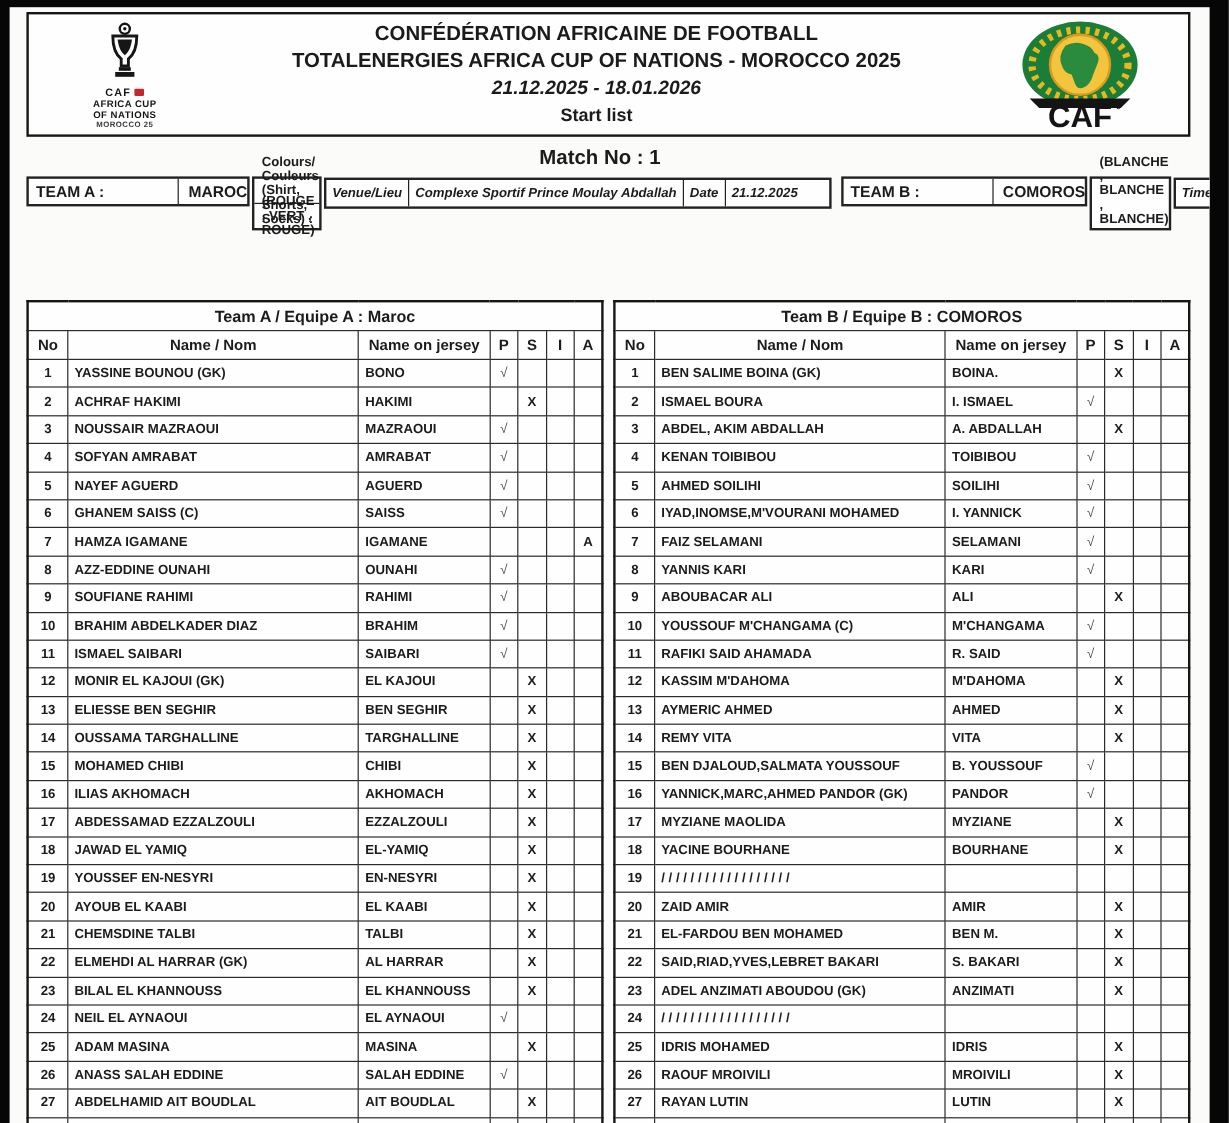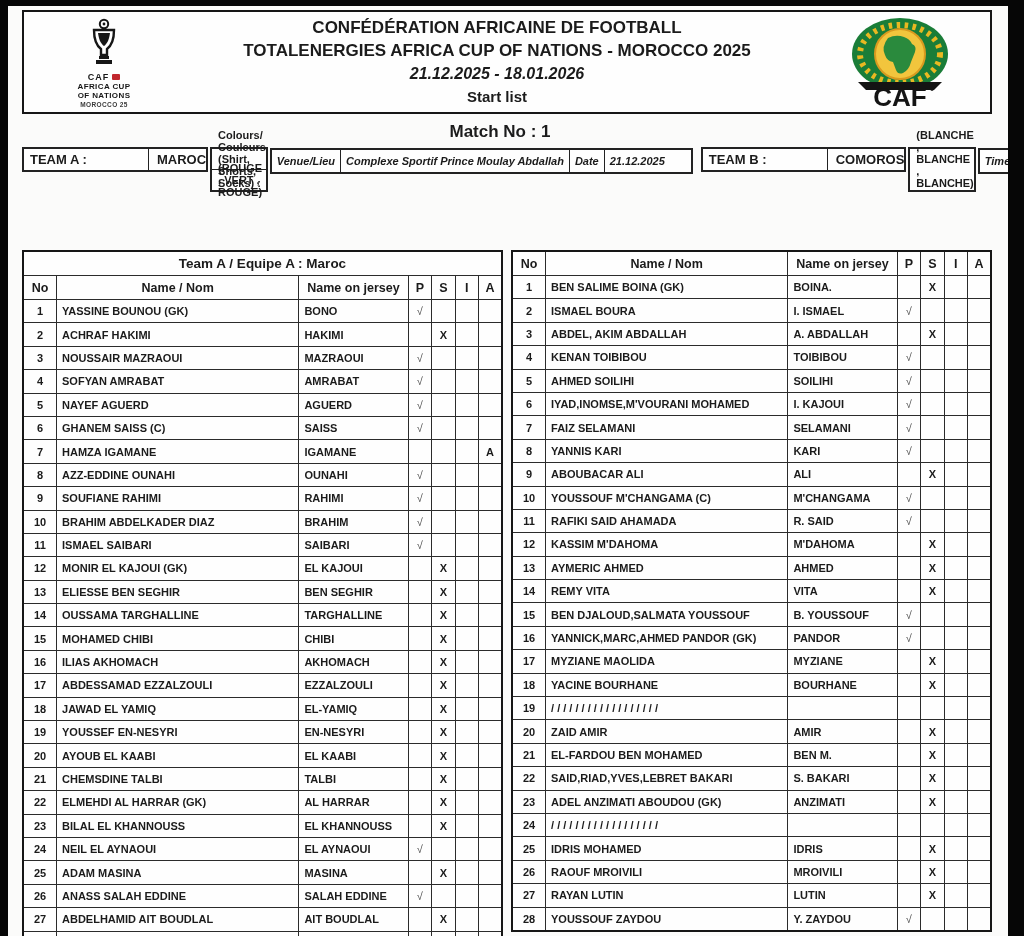--- a/index.html
+++ b/index.html
@@ -439,20 +439,23 @@
         <colgroup>
           <col class="c0">
             <col class="c1">
             <col class="c2">
           <col class="cm">
             <col class="cm">
             <col class="cm">
             <col class="cm">
         </colgroup>
         <thead>
+          <tr class="title-row">
+            <th colspan="7">Team B / Equipe B : COMOROS</th>
+          </tr>
           <tr class="colhead-row">
             <th>No</th>
             <th>Name / Nom</th>
             <th>Name on jersey</th>
             <th>P</th>
             <th>S</th>
             <th>I</th>
             <th>A</th>
           </tr>
         </thead>
@@ -498,21 +501,21 @@
               <td class="col1">AHMED SOILIHI</td>
               <td class="col2">SOILIHI</td>
               <td class="col3">√</td>
               <td class="col4"></td>
               <td class="col5"></td>
               <td class="col6"></td>
             </tr>
             <tr>
               <td class="col0">6</td>
               <td class="col1">IYAD,INOMSE,M'VOURANI MOHAMED</td>
-              <td class="col2">I. KAJOUI</td>
+              <td class="col2">I. YANNICK</td>
               <td class="col3">√</td>
               <td class="col4"></td>
               <td class="col5"></td>
               <td class="col6"></td>
             </tr>
             <tr>
               <td class="col0">7</td>
               <td class="col1">FAIZ SELAMANI</td>
               <td class="col2">SELAMANI</td>
               <td class="col3">√</td>

